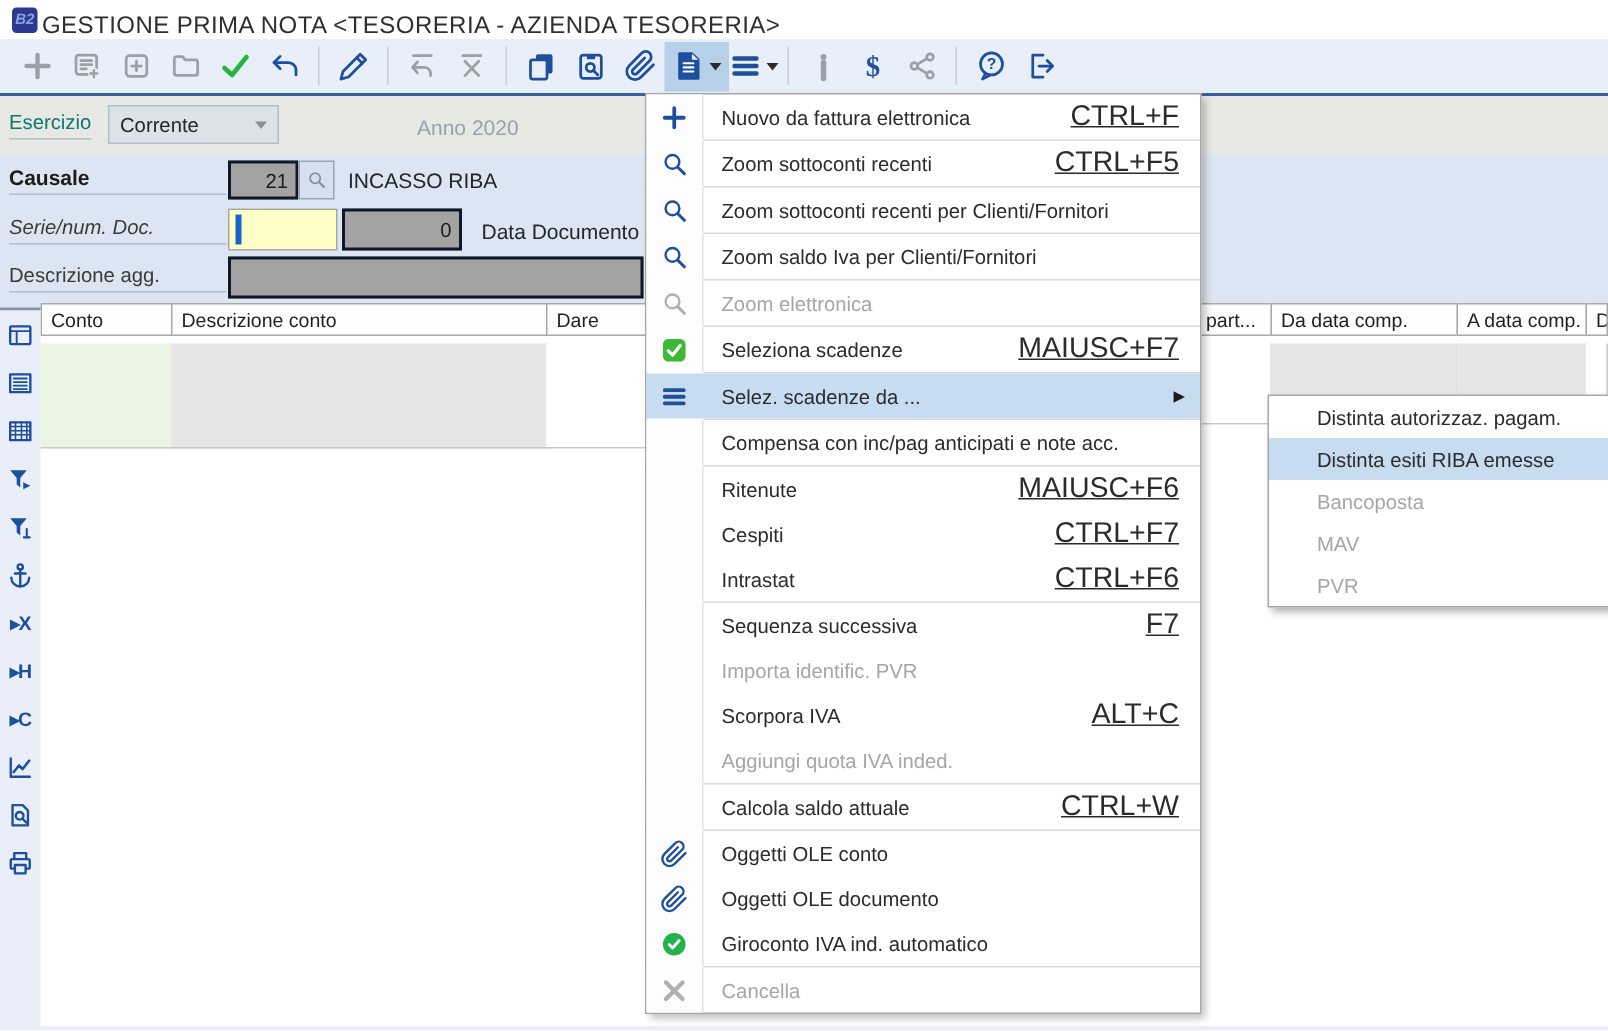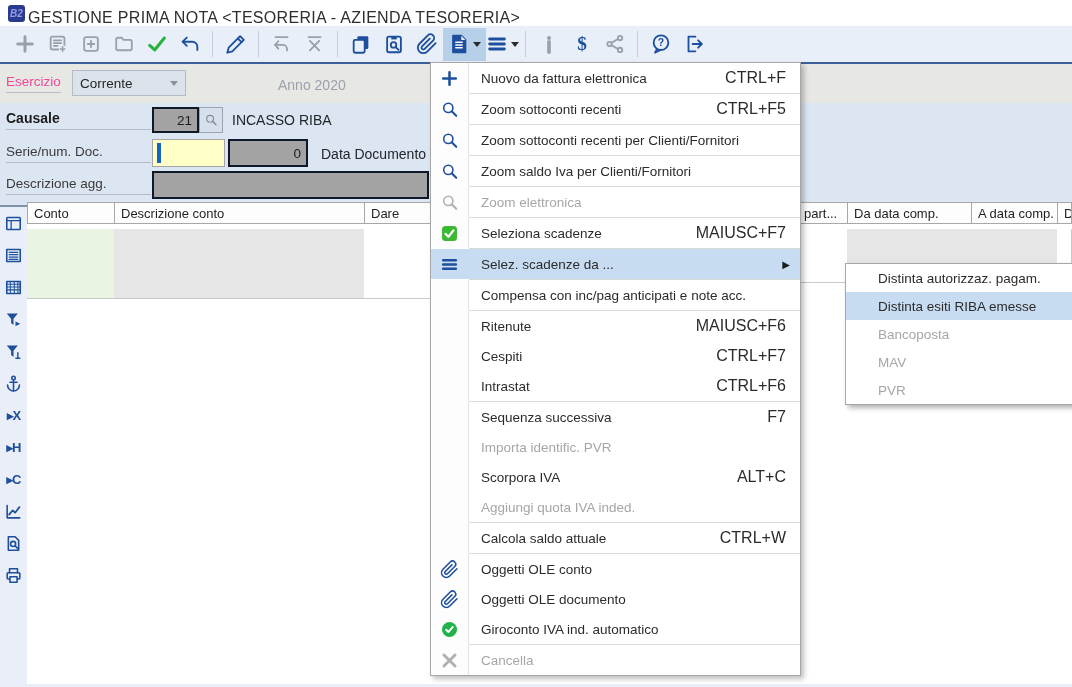--- a/index.html
+++ b/index.html
@@ -26,21 +26,21 @@
   .tsep { width:1px; height:26px; background:#c2cddd; margin:0 6px; flex:none; }
 
   .ic { fill:none; stroke:currentColor; stroke-width:2; stroke-linecap:round; stroke-linejoin:round; }
 
   
   .band1 { position:absolute; left:0; top:64px; width:100%; height:39px; background:#e7e8e4; }
   .band2 { position:absolute; left:0; top:103px; width:100%; height:102px; background:#dce6f2; }
   .gridtopline { position:absolute; left:0; top:205px; width:100%; height:2px; background:#7e93aa; }
   .flabel { position:absolute; font-size:13.5px; color:#3a3a3a; border-bottom:1px solid #b3bcc8;
     padding-bottom:3px; }
-  .flabel.grey { color:#ec4899; }
+  .flabel.grey { color:#0f766e; }
   .flabel.bold { font-weight:bold; font-size:14px; color:#1c1c1c; }
   .wide { width:145px; }
   .ftext { position:absolute; font-size:14px; color:#23262a; }
   .ftext.grey { color:#99a1ac; }
   .fselect { position:absolute; left:72px; top:70px; width:114px; height:26px; background:#dbe2ea;
     border:1px solid #b3bcc8; display:flex; align-items:center; padding:0 7px; font-size:13.5px;
     color:#23262a; }
   .fselect .caret { margin-left:auto; border-top-color:#8a9099; }
   .finput { position:absolute; background:#a3a3a3; border:2px solid #0f172a; font-size:13.5px;
     color:#1c1c1c; display:flex; align-items:center; }
@@ -66,21 +66,21 @@
   .bottomstrip { position:absolute; left:0; top:684px; width:100%; height:3px; background:#e9eef8; }
 
   
   #menu { position:absolute; left:430px; top:62px; width:371px; background:#fff;
     border:1px solid #a6a6a6; box-shadow:3px 3px 5px rgba(0,0,0,.25); z-index:10; }
   .mitem { display:flex; align-items:center; height:30px; }
   .mgutter { width:38px; align-self:stretch; display:flex; align-items:center; justify-content:center;
     border-right:1px solid #e2e2e2; flex:none; background:#fdfdfe; }
   .mgutter svg { width:19px; height:19px; }
   .mlabel { padding-left:12px; font-size:13.5px; color:#2b2b2b; white-space:nowrap; }
-  .mshort { margin-left:auto; padding-right:14px; font-size:16px; color:#2b2b2b; }
+  .mshort { margin-left:auto; padding-right:14px; font-size:19px; color:#2b2b2b;text-decoration:underline; }
   .marrow { margin-left:auto; padding-right:10px; font-size:10px; color:#1c1c1c; }
   .mitem.disabled .mlabel, .mitem.disabled .mshort { color:#a6a6a6; }
   .mitem.hl { background:#c8dcf1; }
   .mitem.hl .mgutter { background:transparent; border-right-color:transparent; }
   .msep { border-top:1px solid #dadada; margin-left:38px; }
 
   
   #submenu { position:absolute; left:805px; top:263px; width:243px; background:#fff;
     border:1px solid #a6a6a6; box-shadow:3px 3px 5px rgba(0,0,0,.3); z-index:11;margin-left:40px; }
   .smitem { height:28px; display:flex; align-items:center; padding-left:32px; font-size:13.5px;
@@ -239,21 +239,21 @@
   <span class="flabel bold wide" style="left:6px; top:110px;">Causale</span>
   <div class="finput right" style="left:152px; top:107px; width:47px; height:26px;">21</div>
   <div class="lensbtn">
     <svg class="ic" viewBox="0 0 24 24">
       <circle cx="10.5" cy="10" r="5.8"></circle>
         <path d="M14.8 14.3l5.7 5.7" stroke-width="2.6"></path>
       </svg>
   </div>
   <span class="ftext" style="left:232px; top:112px;">INCASSO RIBA</span>
 
-  <span class="flabel wide" style="left:6px; top:144px;">Serie/num. Doc.</span>
+  <span class="flabel wide" style="left:6px; top:144px;font-style:italic;">Serie/num. Doc.</span>
   <div class="finput yellow" style="left:152px; top:139px; width:73px; height:28px;">
     <span class="caretbar"></span>
     <span></span>
   </div>
   <div class="finput right" style="left:228px; top:139px; width:80px; height:28px;">0</div>
   <span class="ftext" style="left:321px; top:146px;">Data Documento</span>
 
   <span class="flabel wide" style="left:6px; top:176px;">Descrizione agg.</span>
   <div class="finput" style="left:152px; top:171px; width:277px; height:28px;"></div>
 

